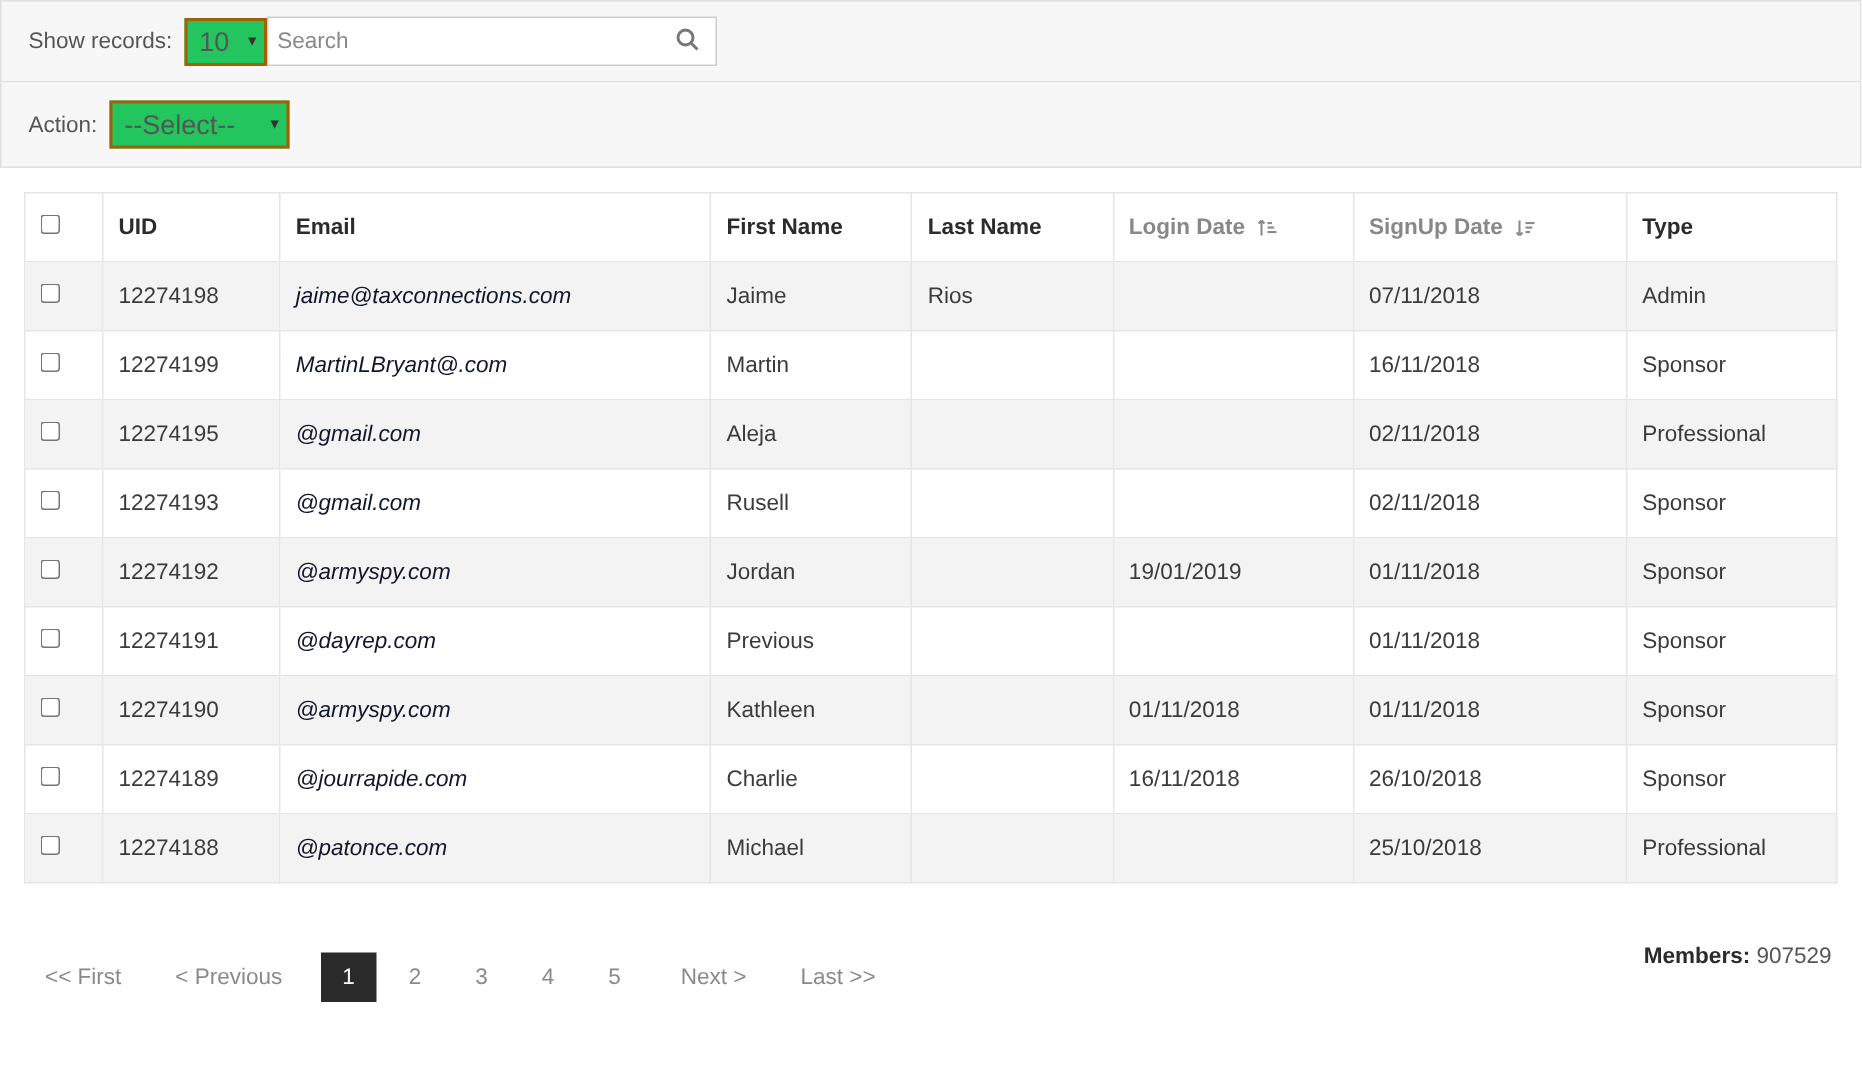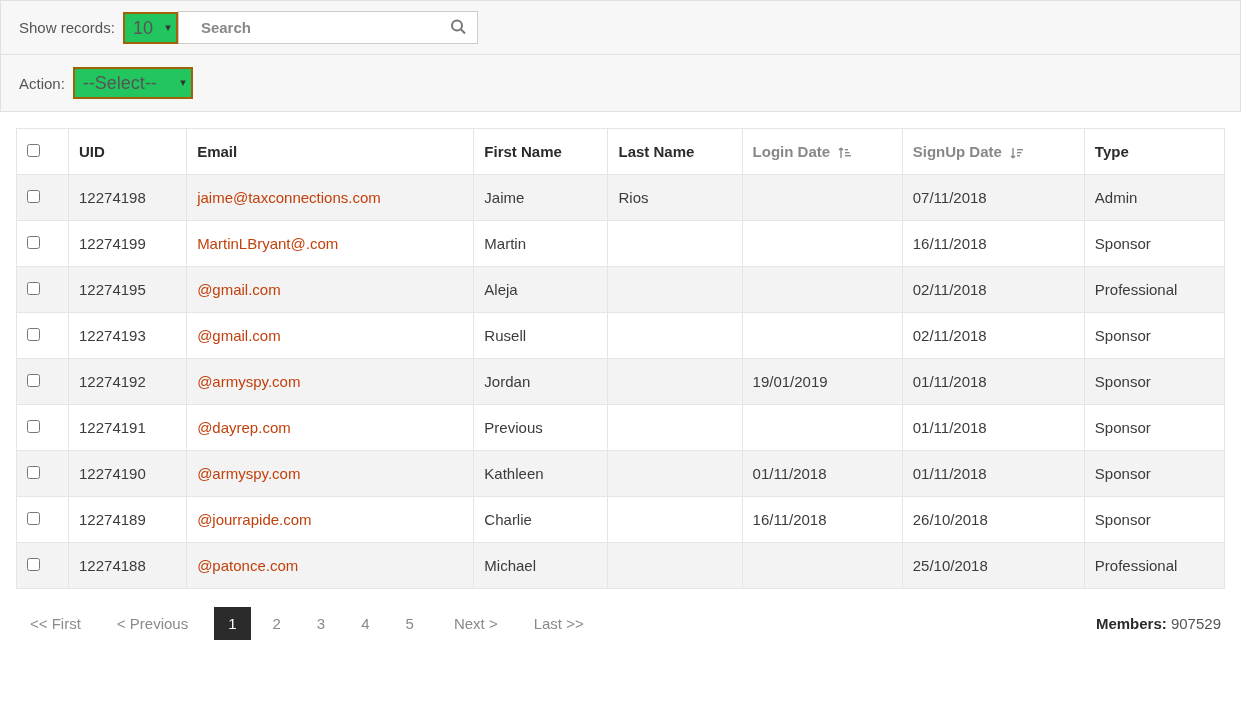--- a/index.html
+++ b/index.html
@@ -50,23 +50,22 @@
   }
   .search-wrap {
     position: relative;
     width: 300px;
   }
   .search-input {
     width: 100%;
     border: 1px solid #ccc;
     background: #fff;
     font-size: 15px;
-    padding: 7px 36px 7px 22px;
-    color: #555;
-    font-weight: bold;
+    padding: 7px 36px 7px 6px;
+    color: #555;
   }
   .search-input::placeholder { color: #888; }
   .search-icon {
     position: absolute;
     right: 12px;
     top: 50%;
     transform: translateY(-50%);
     color: #777;
     font-size: 16px;
     line-height: 1;
@@ -100,41 +99,42 @@
     white-space: nowrap;
   }
   table.data th {
     font-weight: 700;
     color: #2b2b2b;
     background: #fff;
   }
   table.data th.muted { color: #888; font-weight: 700; }
   table.data tbody tr:nth-child(odd) td { background: #f3f3f3; }
   table.data tbody tr:nth-child(even) td { background: #fff; }
-  .email-cell { color: #c2410c; }
+  .email-cell { color: #0f172a; font-style: italic; }
   .check-cell { text-align: center; width: 52px; }
   input[type=checkbox] { width: 13px; height: 13px; }
   .sort-icon {
     display: inline-block;
     margin-left: 4px;
     vertical-align: middle;
   }
   .sort-icon svg { display: block; }
   .footer {
     display: flex;
     align-items: center;
     justify-content: space-between;
     padding: 18px 4px 2px 4px;
   }
   .pagination {
     display: flex;
     align-items: center;
     gap: 16px;
     color: #8a8a8a;
     font-size: 15px;
+    margin-top: 28px;
   }
   .page-link {
     color: #8a8a8a;
     cursor: pointer;
     padding: 8px 10px;
   }
   .page-num {
     color: #8a8a8a;
     cursor: pointer;
     padding: 8px 14px;

